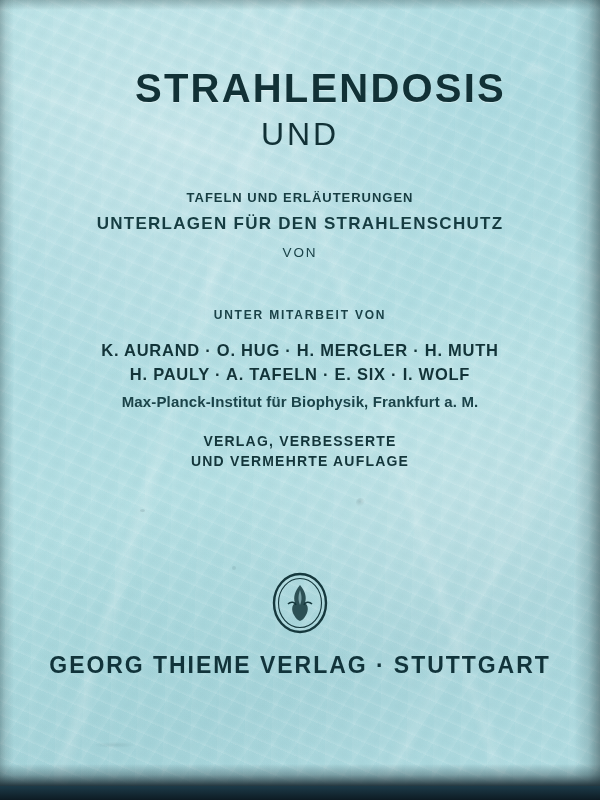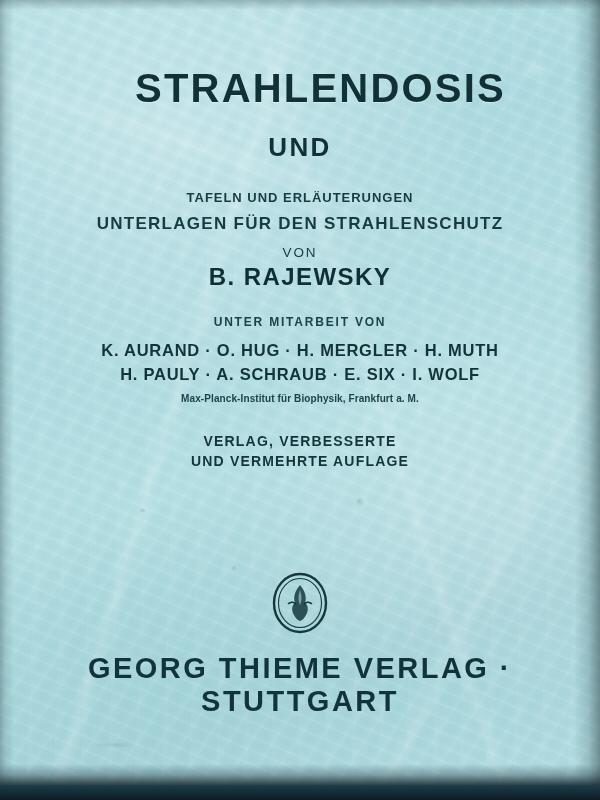--- a/index.html
+++ b/index.html
@@ -102,23 +102,23 @@
     padding-left: 41px;
   }
   .t1 {
     position: absolute;
     top: 68px; left: 0; right: 0;
     font-size: 40px;
     line-height: 1;
   }
   .t-und {
     position: absolute;
-    top: 132px; left: 0; right: 0;
-    font-size: 26px;
-    font-weight: bold;
+    top: 116px; left: 0; right: 0;
+    font-size: 32px;
+    font-weight: normal;
     letter-spacing: .09em;
     color: #113136;
   }
   .t2 {
     position: absolute;
     top: 144px; left: 0; right: 0;
     font-size: 39px;
     line-height: 1;
   }
   .sub1 {
@@ -148,21 +148,21 @@
   .author {
     position: absolute;
     top: 263px; left: 0; right: 0;
     font-size: 24px;
     font-weight: bold;
     letter-spacing: .06em;
     color: #0f2f34;
   }
   .mitarbeit {
     position: absolute;
-    top: 315px; left: 0; right: 0;
+    top: 308px; left: 0; right: 0;
     font-size: 12px;
     font-weight: bold;
     letter-spacing: .15em;
     color: #1a4248;
   }
   .coauth1 {
     position: absolute;
     top: 341px; left: 0; right: 0;
     font-size: 16.5px;
     font-weight: bold;
@@ -173,21 +173,21 @@
     position: absolute;
     top: 365px; left: 0; right: 0;
     font-size: 16.5px;
     font-weight: bold;
     letter-spacing: .045em;
     color: #123338;
   }
   .institute {
     position: absolute;
     top: 393px; left: 0; right: 0;
-    font-size: 10px;
+    font-size: 15px;
     font-weight: bold;
     letter-spacing: .01em;
     color: #1b4349;
   }
   .ed1 {
     position: absolute;
     top: 433px; left: 0; right: 0;
     font-size: 14px;
     font-weight: bold;
     letter-spacing: .085em;
@@ -197,21 +197,21 @@
     position: absolute;
     top: 453px; left: 0; right: 0;
     font-size: 14px;
     font-weight: bold;
     letter-spacing: .085em;
     color: #13353a;
   }
   .publisher {
     position: absolute;
     top: 652px; left: 0; right: 0;
-    font-size: 29px;
+    font-size: 23px;
     font-weight: bold;
     letter-spacing: .085em;
     color: #11333a;
   }
 
   
   .logo {
     position: absolute;
     top: 572px;
     left: 50%;
@@ -246,25 +246,24 @@
 
   <div class="content">
 
     <div class="t1">STRAHLENDOSIS</div>
     <div class="t-und">UND</div>
 
     <div class="sub1">TAFELN UND ERLÄUTERUNGEN</div>
     <div class="sub2">UNTERLAGEN FÜR DEN STRAHLENSCHUTZ</div>
 
     <div class="von">VON</div>
-    <div class="author">B. RAJEWSKY</div>
 
     <div class="mitarbeit">UNTER MITARBEIT VON</div>
     <div class="coauth1">K. AURAND · O. HUG · H. MERGLER · H. MUTH</div>
-    <div class="coauth2">H. PAULY · A. SCHRAUB · E. SIX · I. WOLF</div>
+    <div class="coauth2">H. PAULY · A. TAFELN · E. SIX · I. WOLF</div>
     <div class="institute">Max-Planck-Institut für Biophysik, Frankfurt a. M.</div>
 
     <div class="ed1">VERLAG, VERBESSERTE</div>
     <div class="ed2">UND VERMEHRTE AUFLAGE</div>
 
     <div class="logo">
       <svg viewBox="0 0 58 62" width="58" height="62" aria-hidden="true">
         <ellipse cx="29" cy="31" rx="26" ry="29" fill="none" stroke="#15383d" stroke-width="2.4"></ellipse>
         <ellipse cx="29" cy="31" rx="21.5" ry="24.5" fill="none" stroke="#15383d" stroke-width="1.1"></ellipse>
         <path d="M29 13 C24 19, 22 25, 24 31 C21 33, 20 38, 23 43 C25 47, 27 48, 29 49

